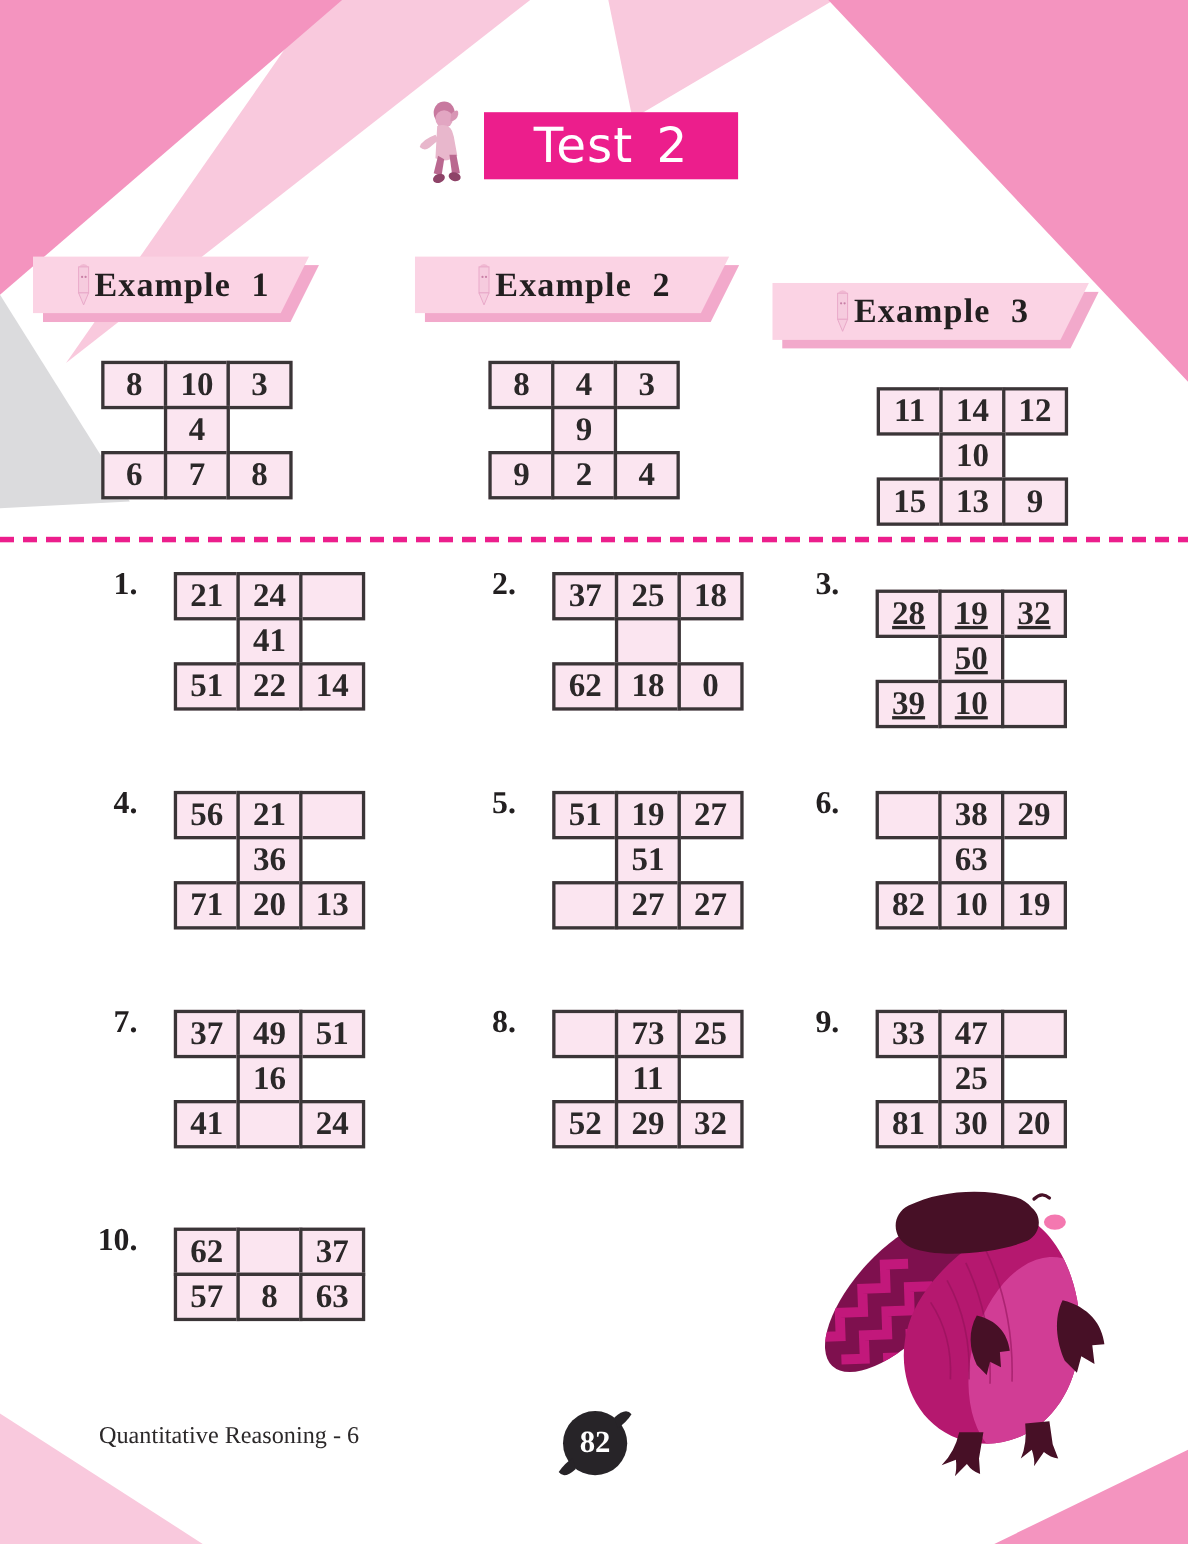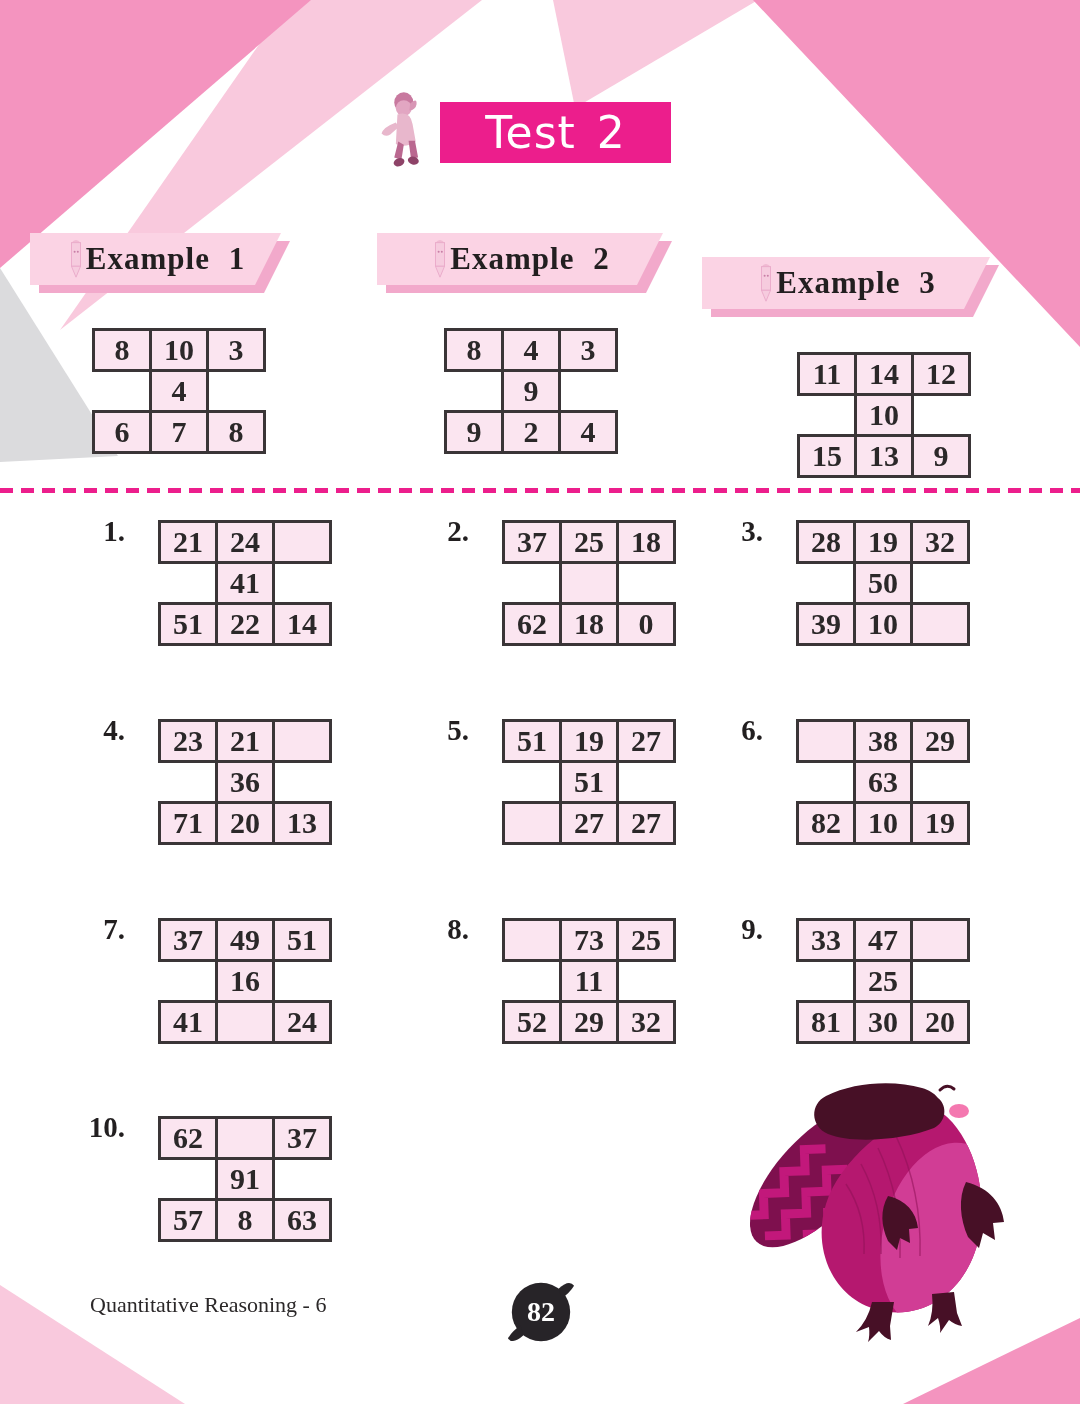--- a/index.html
+++ b/index.html
@@ -199,41 +199,41 @@
           </div>
           <div class="grow bot">
             <div class="cell">62</div>
             <div class="cell">18</div>
             <div class="cell">0</div>
           </div>
         </div>
       </div>
       <div class="problem" style="left: 796px; top: 520px;">
         <div class="pnum">3.</div>
-        <div class="tgrid" style="left: 0px; top: 0px;">
+        <div class="tgrid" style="left: 0px; top: 16px; text-decoration: underline;">
           <div class="grow top">
             <div class="cell">28</div>
             <div class="cell">19</div>
             <div class="cell">32</div>
           </div>
           <div class="grow mid">
             <div class="cell">50</div>
           </div>
           <div class="grow bot">
             <div class="cell">39</div>
             <div class="cell">10</div>
             <div class="cell blank"></div>
           </div>
         </div>
       </div>
       <div class="problem" style="left: 158px; top: 719px;">
         <div class="pnum">4.</div>
         <div class="tgrid" style="left: 0px; top: 0px;">
           <div class="grow top">
-            <div class="cell">23</div>
+            <div class="cell">56</div>
             <div class="cell">21</div>
             <div class="cell blank"></div>
           </div>
           <div class="grow mid">
             <div class="cell">36</div>
           </div>
           <div class="grow bot">
             <div class="cell">71</div>
             <div class="cell">20</div>
             <div class="cell">13</div>
@@ -330,23 +330,20 @@
           </div>
         </div>
       </div>
       <div class="problem" style="left: 158px; top: 1116px;">
         <div class="pnum">10.</div>
         <div class="tgrid" style="left: 0px; top: 0px;">
           <div class="grow top">
             <div class="cell">62</div>
             <div class="cell blank"></div>
             <div class="cell">37</div>
-          </div>
-          <div class="grow mid">
-            <div class="cell">91</div>
           </div>
           <div class="grow bot">
             <div class="cell">57</div>
             <div class="cell">8</div>
             <div class="cell">63</div>
           </div>
         </div>
       </div>
     </div>
 

